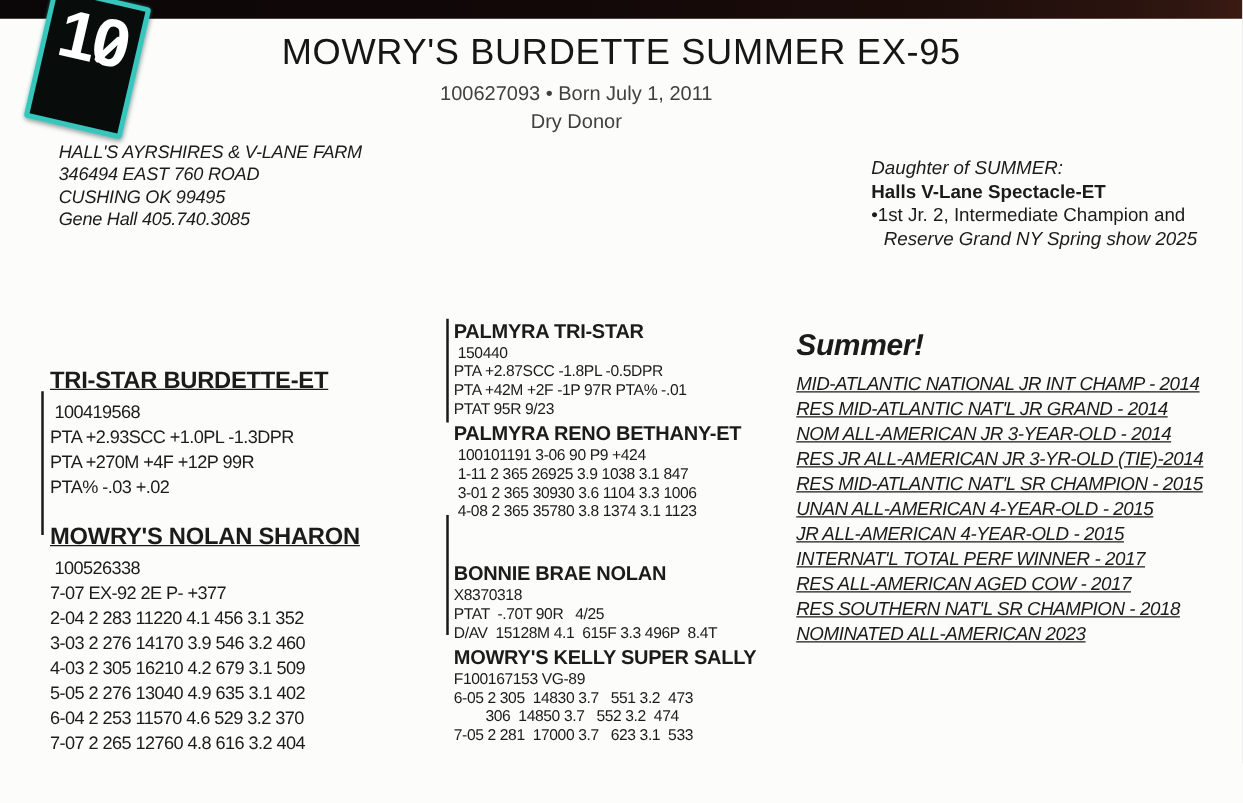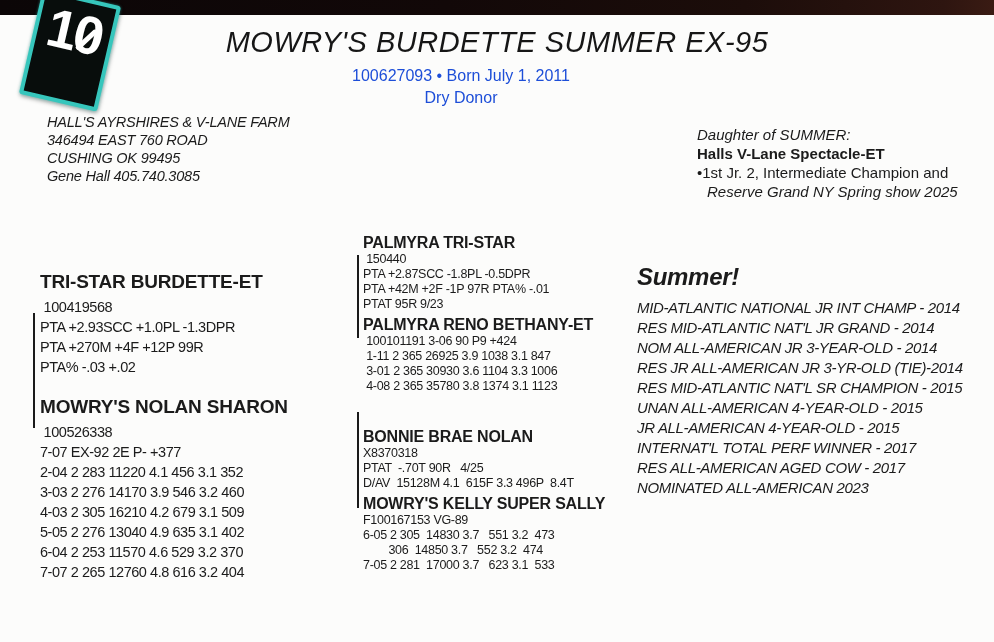--- a/index.html
+++ b/index.html
@@ -25,48 +25,48 @@
     position:absolute; left:0; top:4px; width:100%; text-align:center;
     font-size:54px; font-weight:bold; color:#ffffff; letter-spacing:-3px; line-height:1;
   }
   .zero-slash {
     position:absolute; left:36px; top:34px; width:27px; height:4.5px;
     background:#ffffff; transform:rotate(-56deg); border-radius:2px;
   }
   
   .title {
     position:absolute; left:0; top:26px; width:994px; text-align:center;
-    font-size:29px; letter-spacing:.5px; color:#161616;font-style:italic;
+    font-size:29px; letter-spacing:.5px; color:#161616;
   }
   .subtitle {
     position:absolute; left:0; top:65px; width:922px; text-align:center;
-    font-size:16px; line-height:22px; color:#1d4ed8;
+    font-size:16px; line-height:22px; color:#404040;
   }
   
   .daughter { position:absolute; left:697px; top:86px; font-size:15px; line-height:19px; }
   .daughter .dh { font-style:italic;margin-top:39px; }
   .daughter .dn { font-weight:bold; }
   .daughter .db { }
   .daughter .db2 { font-style:italic; padding-left:10px; }
   
   .consignor { position:absolute; left:47px; top:113px; font-style:italic; font-size:14.5px; line-height:18px; letter-spacing:-0.2px; }
   
-  .pname { font-weight:bold; letter-spacing:-0.2px; white-space:pre; }
+  .pname { font-weight:bold; letter-spacing:-0.2px; white-space:pre;margin-top:23px; }
   .pline { white-space:pre; }
-  .col-left .pname { font-size:19px; }
+  .col-left .pname { font-size:19px;text-decoration:underline; }
   .col-left .pline { font-size:14.5px; line-height:20px; letter-spacing:-0.45px; }
   .col-mid .pname { font-size:16px; }
   .col-mid .pline { font-size:12.5px; line-height:15px; letter-spacing:-0.3px; }
   .pblock { position:absolute; }
   .bracket { position:absolute; width:2px; background:#1a1a1a; }
   .gap4 { height:4px; }
   
   .awards { position:absolute; left:637px; top:263px; }
   .awards .ah { font-weight:bold; font-style:italic; font-size:24px; letter-spacing:-0.3px; }
-  .awards .ai { font-style:italic; font-size:15px; line-height:20px; letter-spacing:-0.35px; white-space:pre; margin-top:0; }
+  .awards .ai { font-style:italic; font-size:15px; line-height:20px; letter-spacing:-0.35px; white-space:pre; margin-top:0;text-decoration:underline; }
   .awards .alist { margin-top:7px; }
 </style>
 </head>
 <body>
 
 <div class="page">
 
   <div class="topbar"></div>
 
   <div class="lot-badge">
@@ -151,17 +151,18 @@
     <div class="alist">
       <div class="ai">MID-ATLANTIC NATIONAL JR INT CHAMP - 2014</div>
       <div class="ai">RES MID-ATLANTIC NAT'L JR GRAND - 2014</div>
       <div class="ai">NOM ALL-AMERICAN JR 3-YEAR-OLD - 2014</div>
       <div class="ai">RES JR ALL-AMERICAN JR 3-YR-OLD (TIE)-2014</div>
       <div class="ai">RES MID-ATLANTIC NAT'L SR CHAMPION - 2015</div>
       <div class="ai">UNAN ALL-AMERICAN 4-YEAR-OLD - 2015</div>
       <div class="ai">JR ALL-AMERICAN 4-YEAR-OLD - 2015</div>
       <div class="ai">INTERNAT'L TOTAL PERF WINNER - 2017</div>
       <div class="ai">RES ALL-AMERICAN AGED COW - 2017</div>
+      <div class="ai">RES SOUTHERN NAT'L SR CHAMPION - 2018</div>
       <div class="ai">NOMINATED ALL-AMERICAN 2023</div>
     </div>
   </div>
 
 </div>
 
 </body></html>

